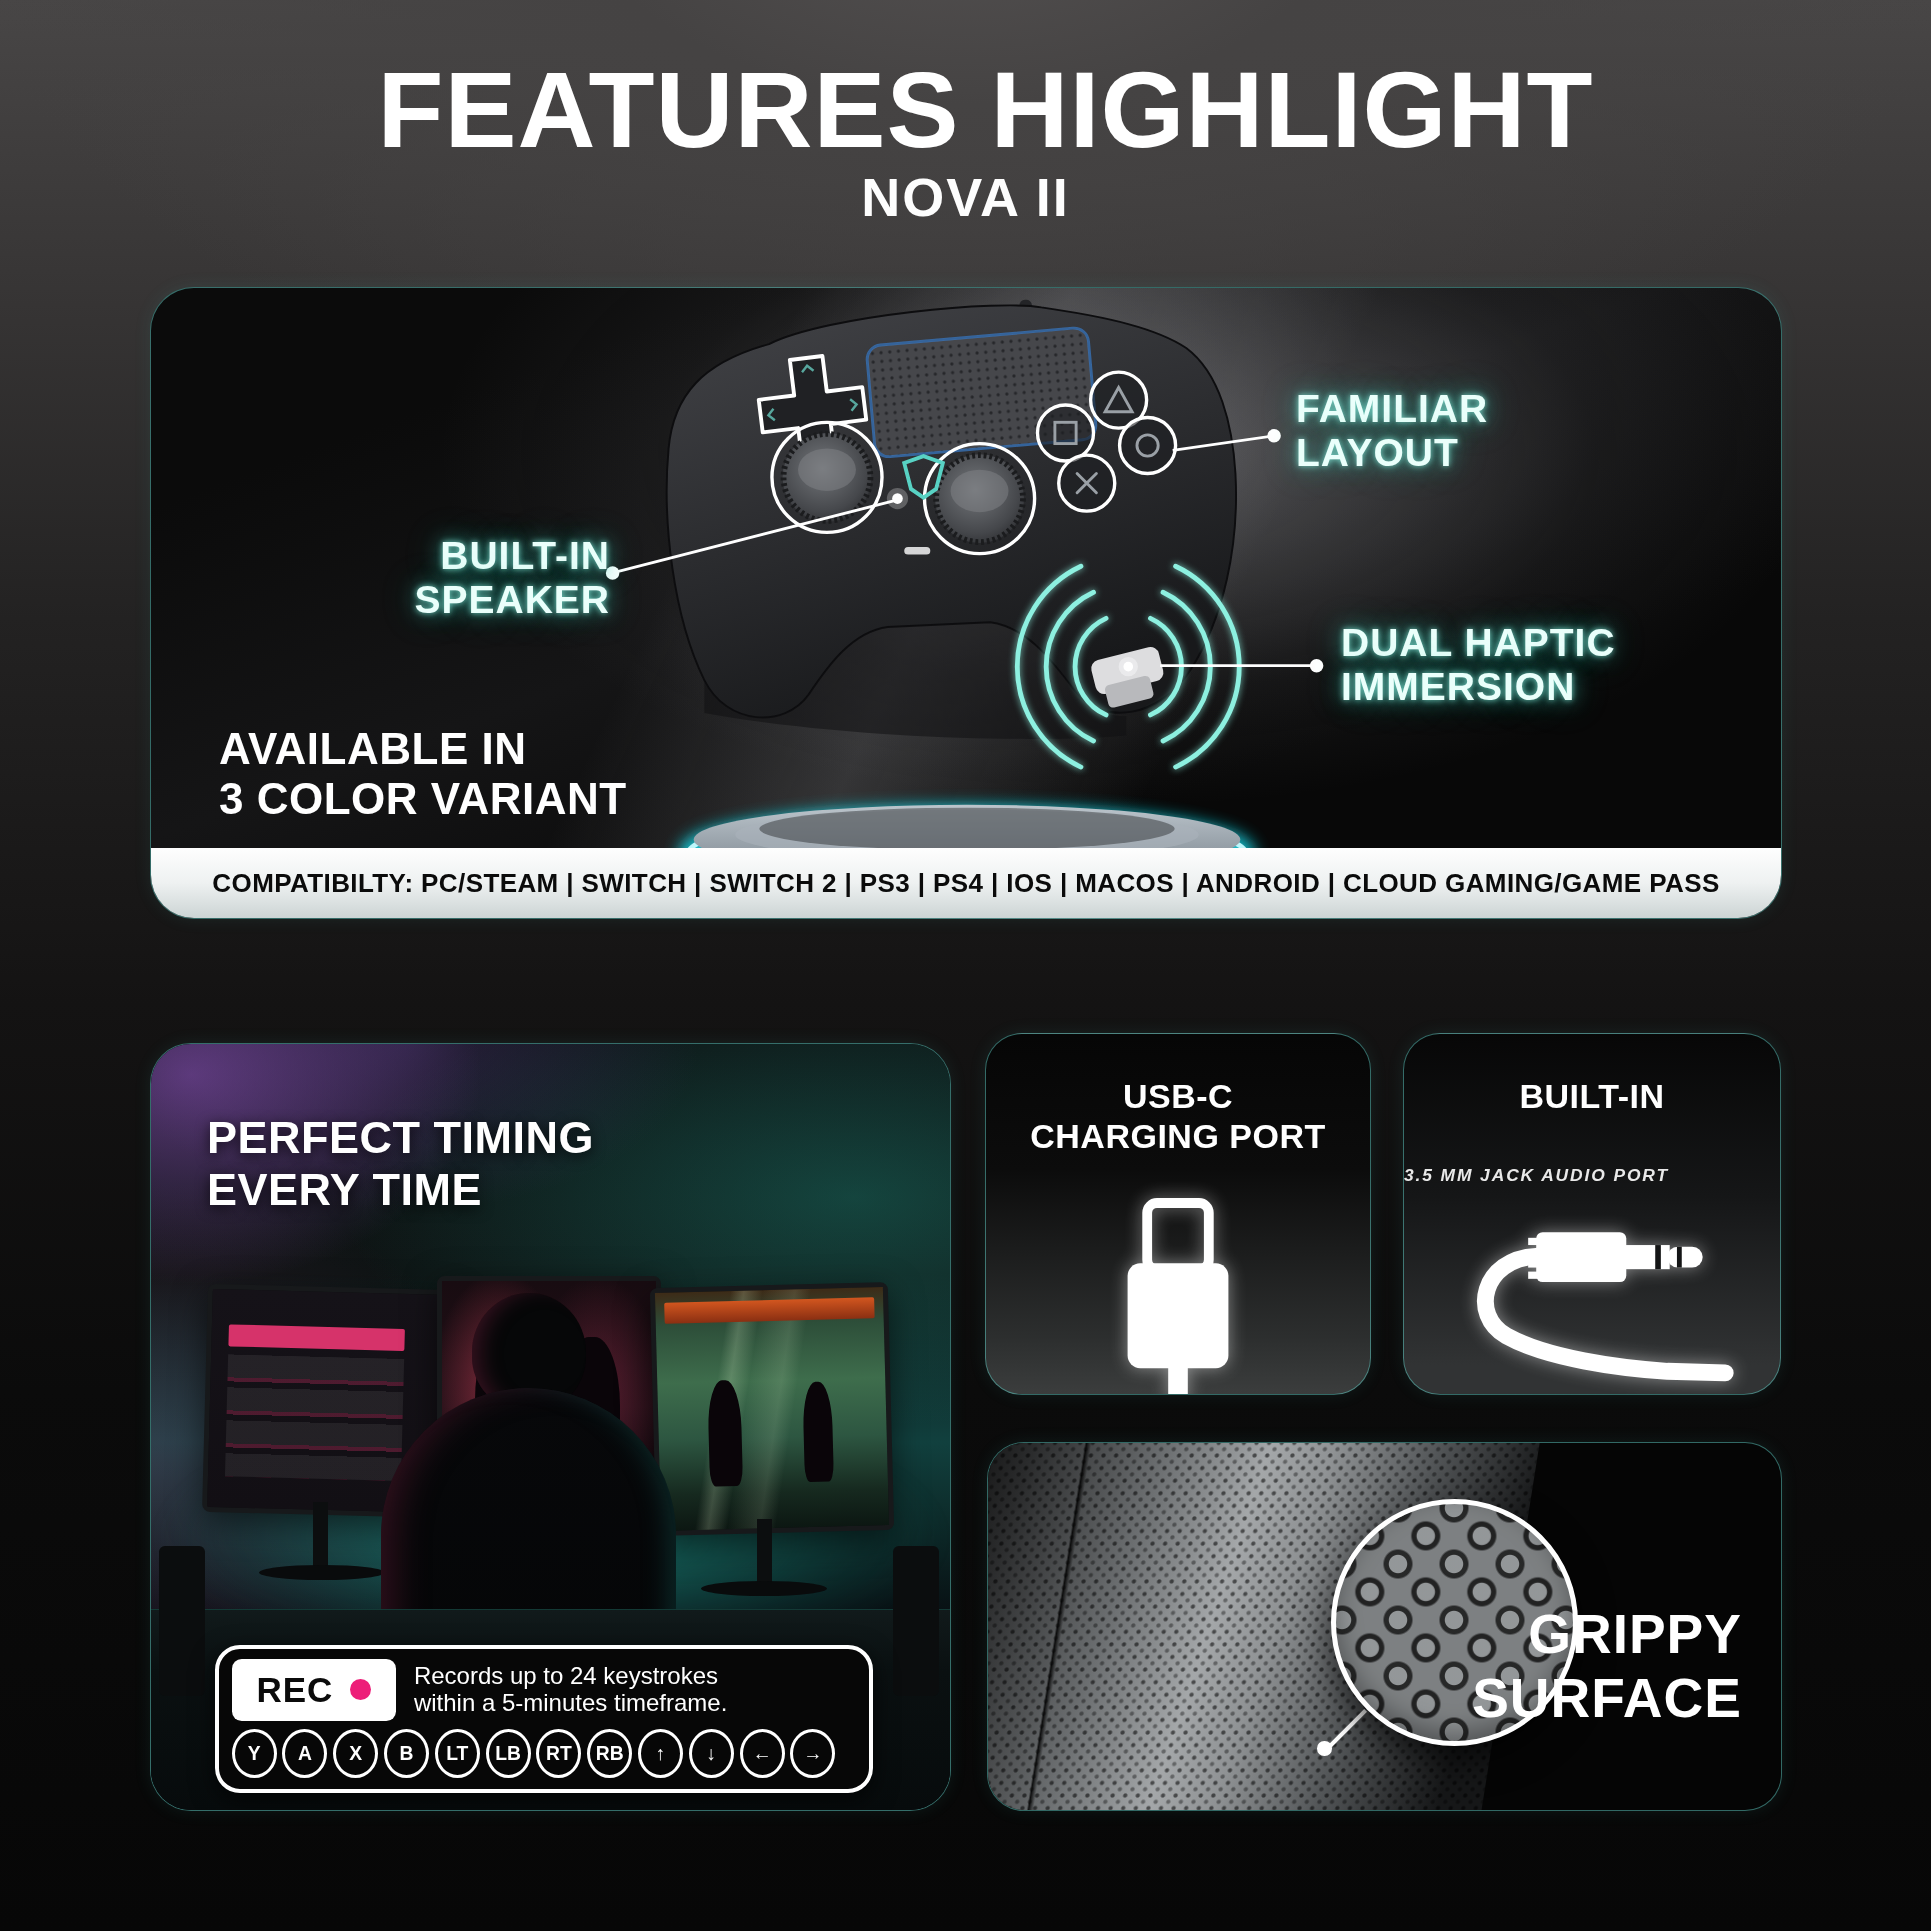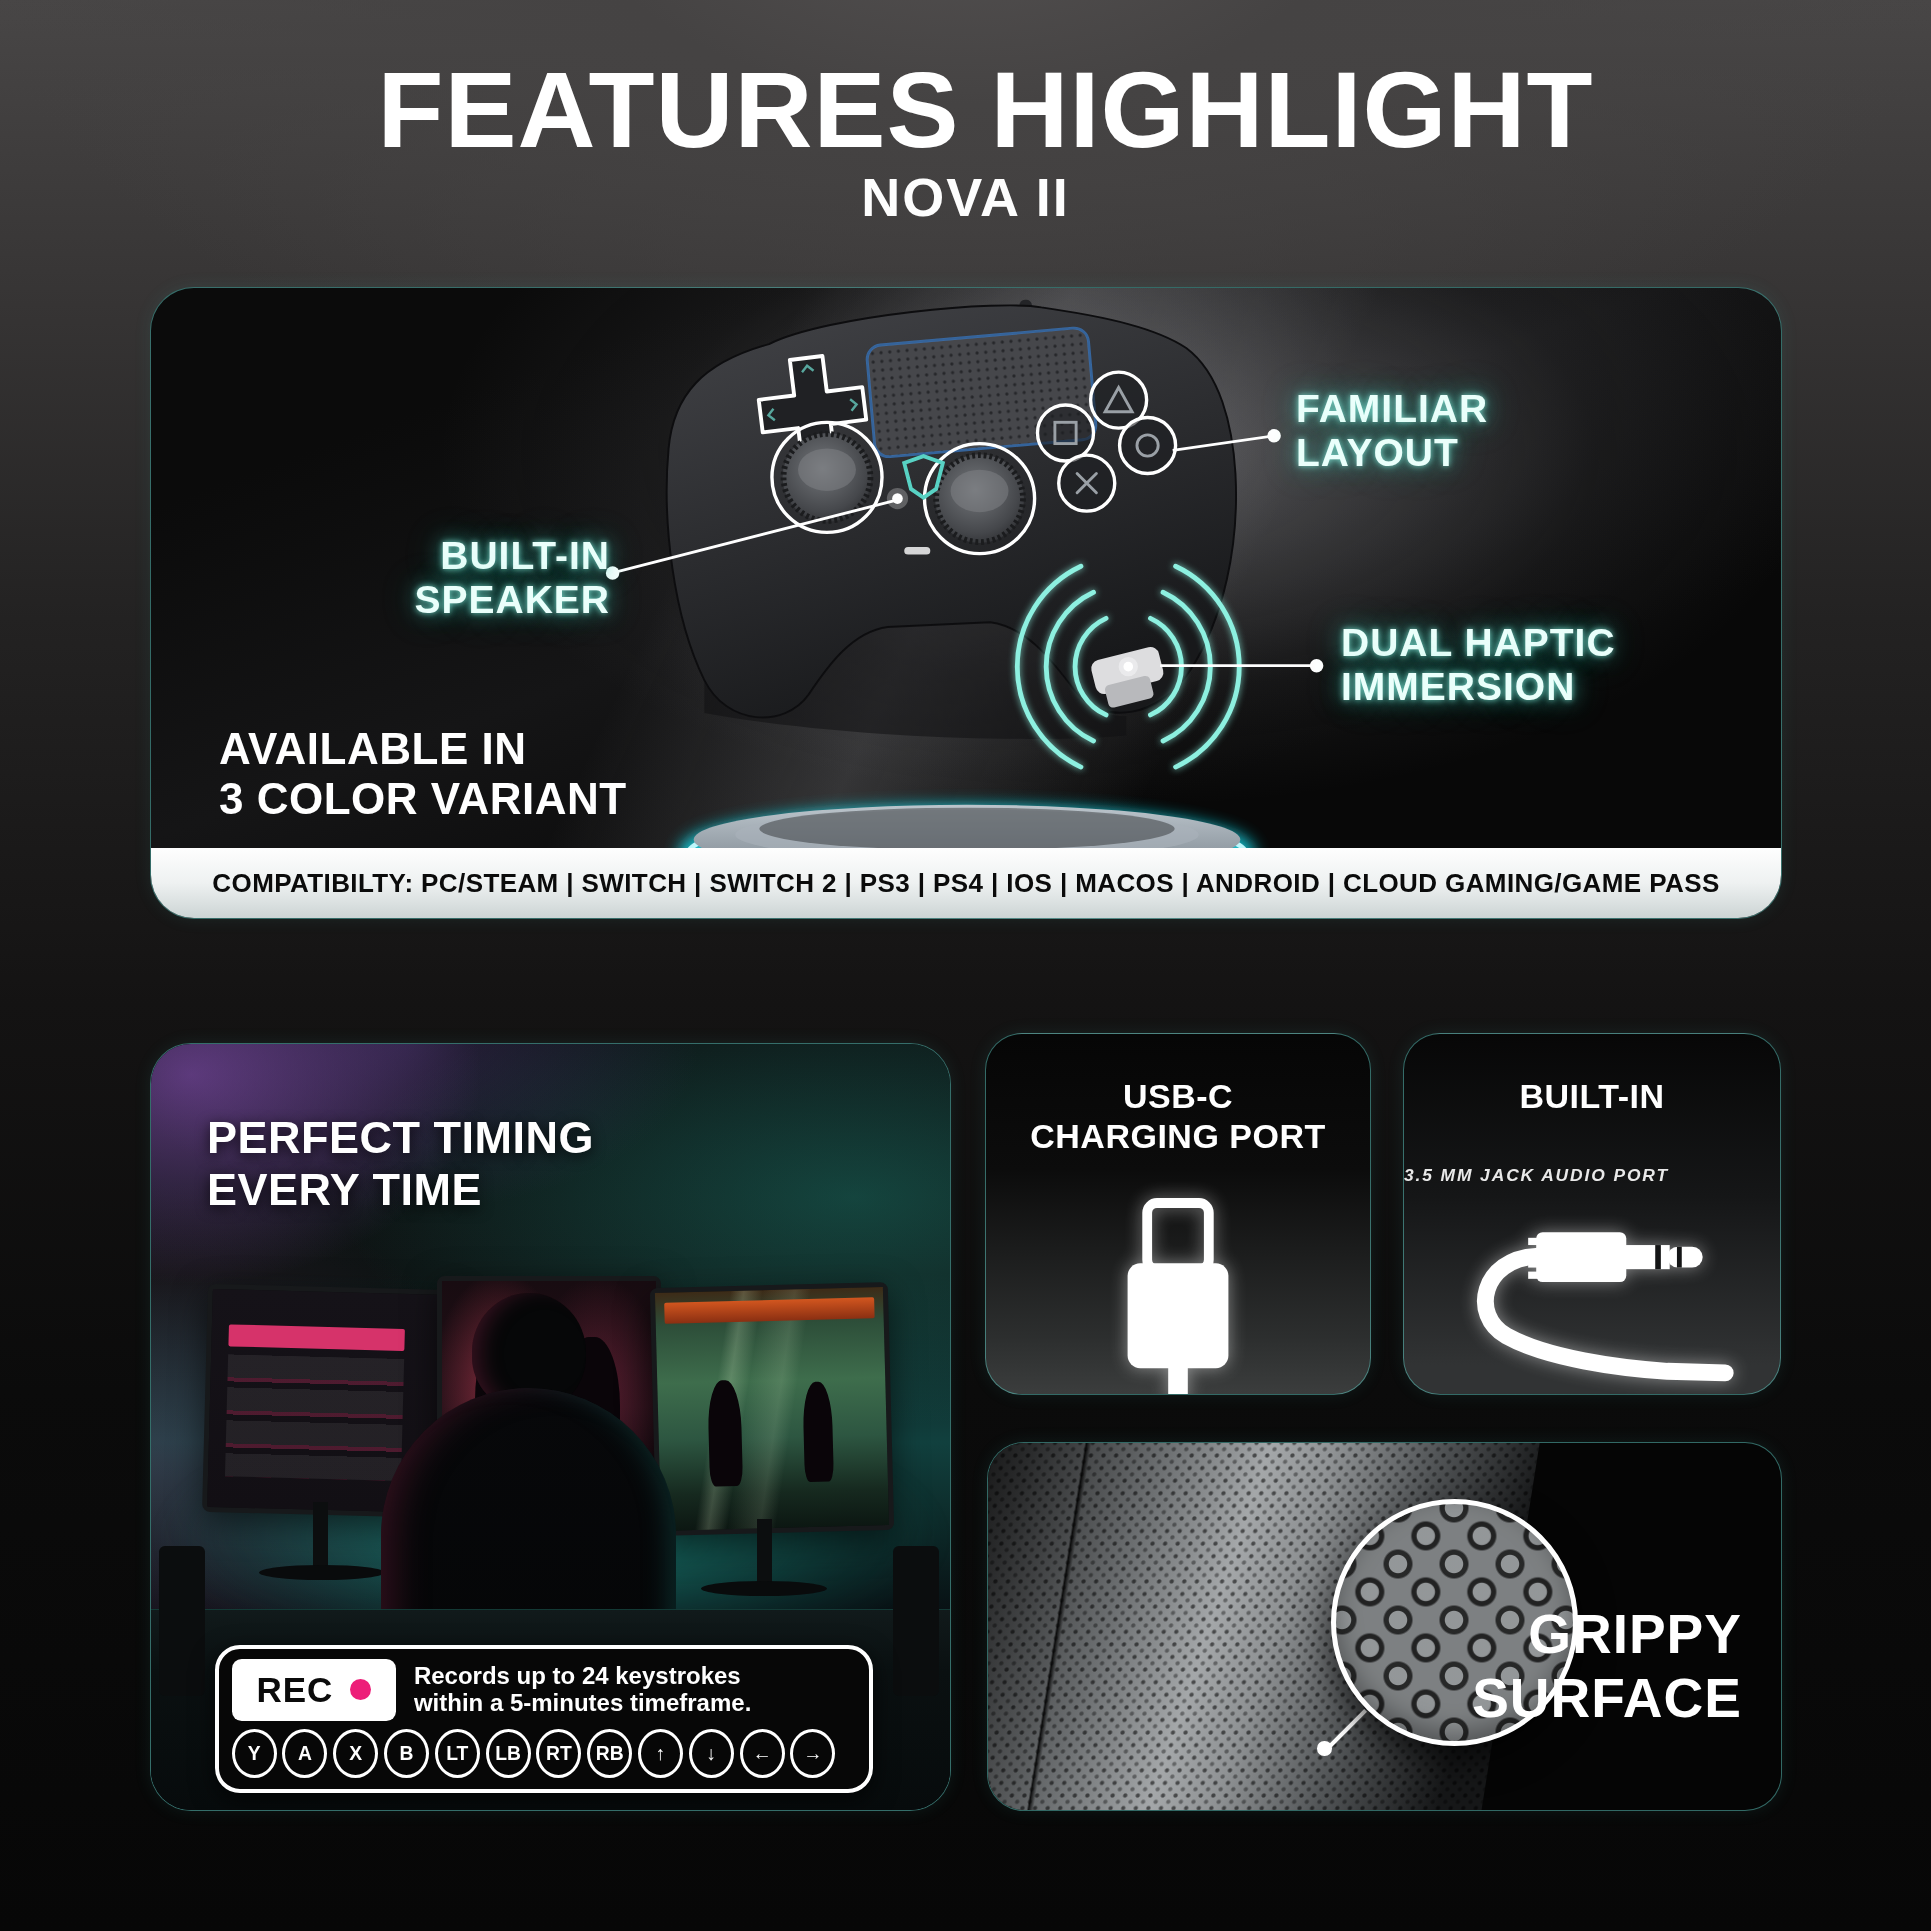--- a/index.html
+++ b/index.html
@@ -78,21 +78,21 @@
   .tower{position:absolute;width:46px;height:150px;background:#0b0d0e;border-radius:5.8px;}
   .timing-h{position:absolute;left:56px;top:68px;color:#fff;font-size:45px;font-weight:900;line-height:1.16;letter-spacing:0.5px;
     text-shadow:0 2.9px 13.5px rgba(0,0,0,0.8);}
   .recbar{position:absolute;left:64px;top:601px;width:658px;height:148px;background:#070707;
     border:4.8px solid #ffffff;border-radius:25px;box-sizing:border-box;padding:9.7px 12.6px;
     box-shadow:0 7.7px 25px rgba(0,0,0,0.65);}
   .recrow1{display:flex;align-items:center;gap:18.3px;}
   .recbox{width:164px;height:62px;background:#ffffff;border-radius:9.7px;display:flex;align-items:center;justify-content:center;gap:16.4px;flex:none;}
   .reclabel{font-size:35px;font-weight:700;color:#0b0b0b;letter-spacing:1px;}
   .recdot{width:21px;height:21px;border-radius:50%;}
-  .recdesc{font-size:24px;font-weight:700;color:#fff;line-height:1.1;}
+  .recdesc{font-size:24px;font-weight:400;color:#fff;line-height:1.1;}
   .keysrow{display:flex;gap:5.8px;margin-top:8.7px;}
   .key{width:45px;height:49px;border:3.4px solid #fff;border-radius:50%;display:flex;align-items:center;justify-content:center;
     color:#fff;font-weight:800;font-size:19.3px;box-sizing:border-box;flex:none;}
 
   .usb{left:985px;top:1033px;width:386px;height:362px;border-radius:37px;
     background:linear-gradient(180deg,#060606 0%,#0c0c0c 38%,#2c2e2e 84%,#3b3d3d 100%);}
   .aud{left:1403px;top:1033px;width:378px;height:362px;border-radius:37px;
     background:linear-gradient(180deg,#070707 0%,#151617 45%,#313334 92%);}
   .ptitle{position:absolute;left:0;top:42px;width:100%;text-align:center;color:#fff;
     font-size:34px;font-weight:900;line-height:1.18;letter-spacing:0.5px;}

